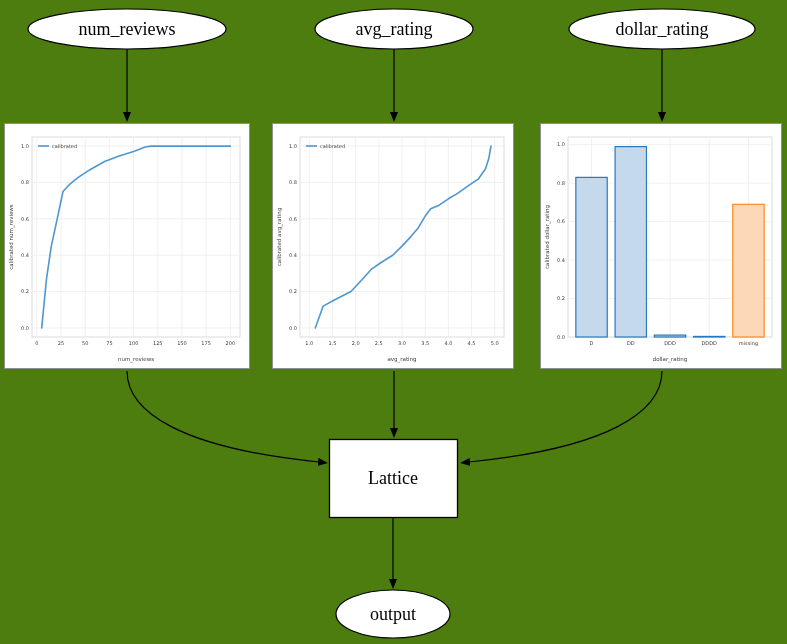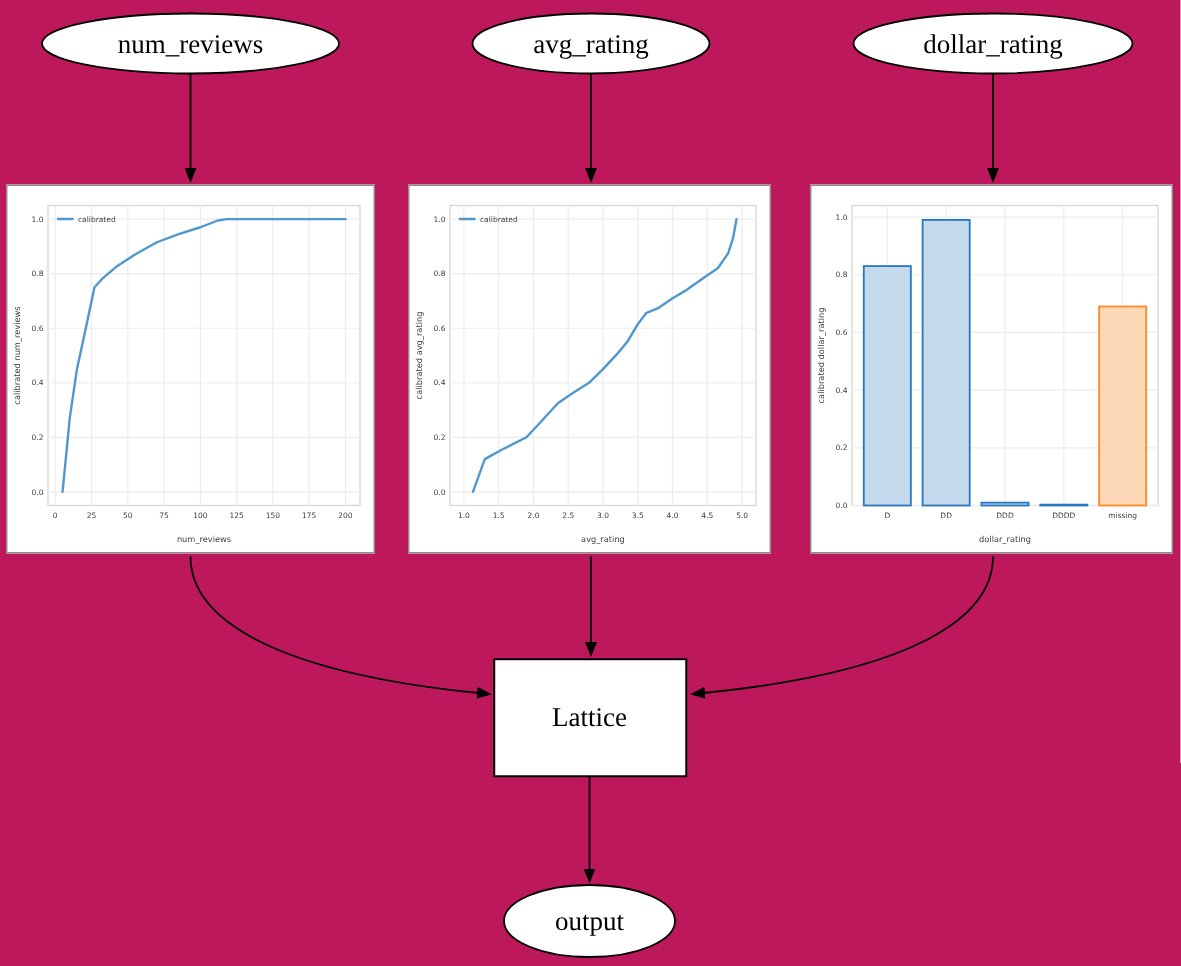--- a/index.html
+++ b/index.html
@@ -1,16 +1,16 @@
 <!DOCTYPE html>
 <html><head>
 <meta charset="utf-8">
 <style>
   html,body{margin:0;padding:0;background:#ffffff;}
-  .canvas{position:relative;width:787px;height:644px;background:#be185d;overflow:hidden;
+  .canvas{position:relative;width:787px;height:644px;background:#4d7c0f;overflow:hidden;
           font-family:"DejaVu Sans",sans-serif;}
   .graph-svg{position:absolute;left:0;top:0;}
   .panel{position:absolute;border:1.5px solid #8f8f8f;background:#ffffff;box-sizing:border-box;}
   .panel svg{display:block;}
   .node-label{font-family:"Liberation Serif","DejaVu Serif",serif;font-size:18px;fill:#000;}
   .chart-text{font-family:"DejaVu Sans",sans-serif;}
 </style>
 </head>
 <body>
 

